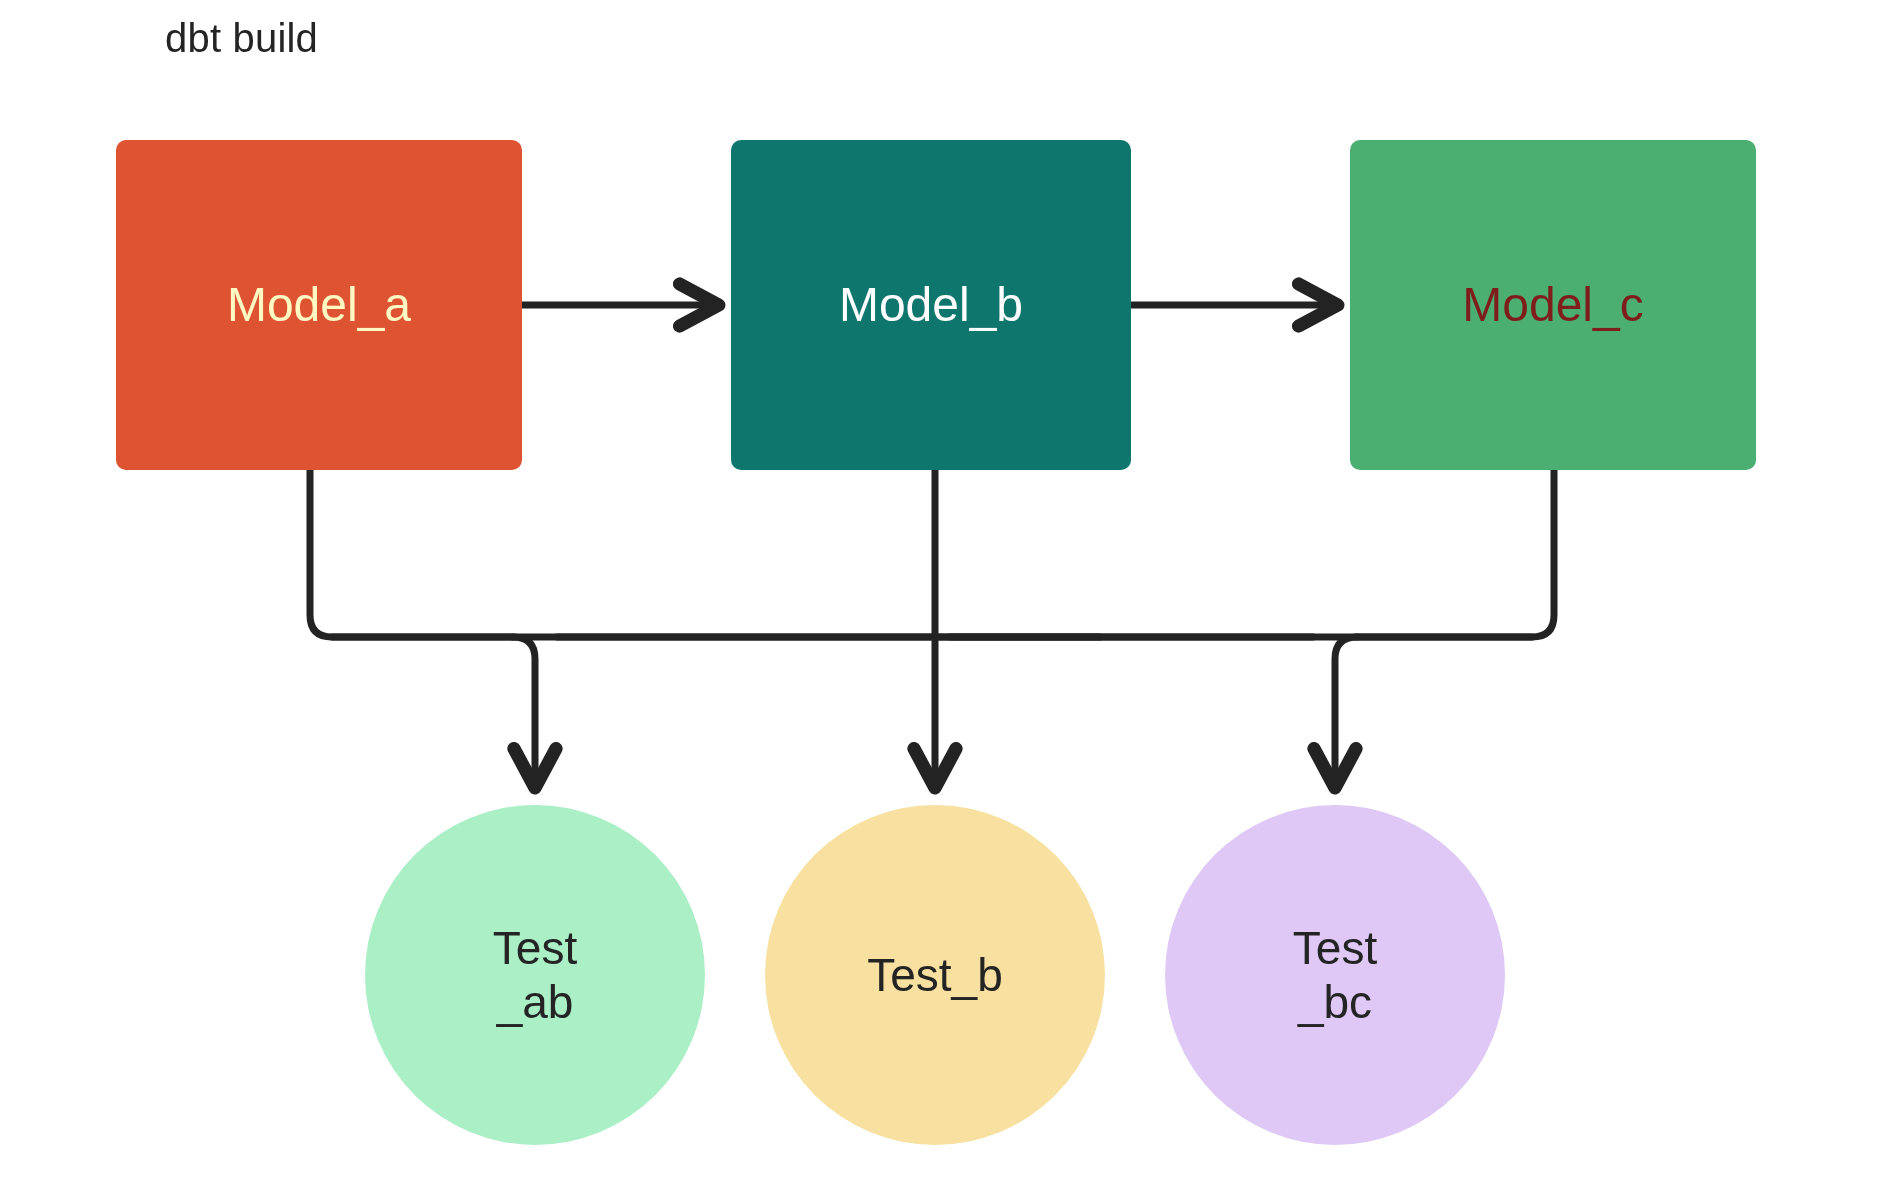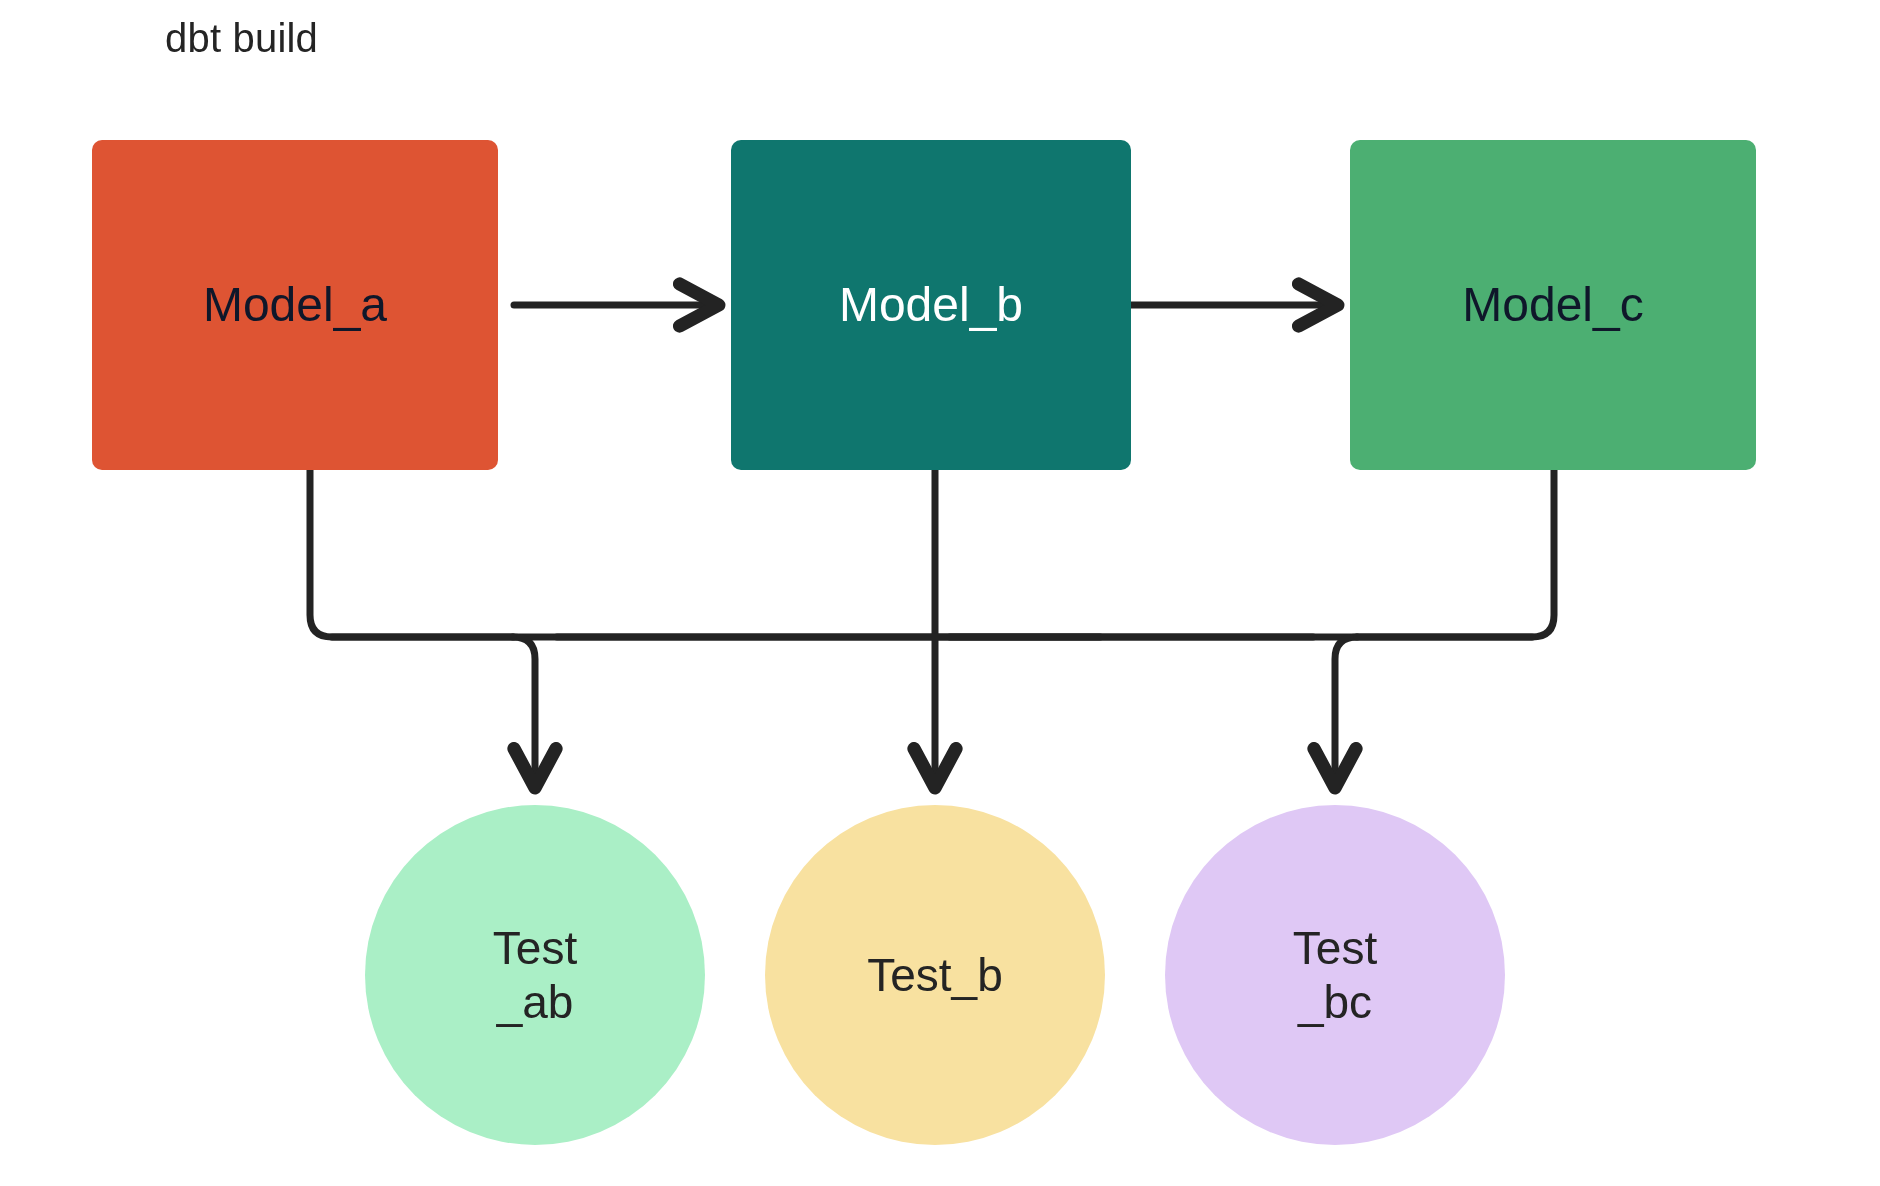--- a/index.html
+++ b/index.html
@@ -92,29 +92,29 @@
       <path d="M 513 637 Q 535 637 535 659 L 535 785" marker-end="url(#arrowhead)"></path>
 
       <path d="M 1357 637 Q 1335 637 1335 659 L 1335 785" marker-end="url(#arrowhead)"></path>
 
       <path d="M 332 637 L 513 637"></path>
       <path d="M 557 637 L 1313 637"></path>
       <path d="M 1357 637 L 1532 637"></path>
     </g>
   </svg>
 
-  <div class="model-node" id="model-a" style="left: 92px; top: 140px; width: 406px; height: 330px; background: rgb(222, 84, 51); color: #0f172a;">
+  <div class="model-node" id="model-a" style="left: 116px; top: 140px; width: 406px; height: 330px; background: rgb(222, 84, 51); color: #fef9c3;">
     <span>Model_a</span>
   </div>
 
   <div class="model-node" id="model-b" style="left: 731px; top: 140px; width: 400px; height: 330px; background: #0f766e; color: rgb(255, 255, 255);">
     <span>Model_b</span>
   </div>
 
-  <div class="model-node" id="model-c" style="left: 1350px; top: 140px; width: 406px; height: 330px; background: rgb(76, 175, 114); color: #0f172a;">
+  <div class="model-node" id="model-c" style="left: 1350px; top: 140px; width: 406px; height: 330px; background: rgb(76, 175, 114); color: #7f1d1d;">
     <span>Model_c</span>
   </div>
 
   <div class="test-node" id="test-ab" style="left: 365px; top: 805px; width: 340px; height: 340px; background: rgb(170, 239, 198); color: rgb(36, 36, 36);">
     <span>Test
 _ab</span>
   </div>
 
   <div class="test-node" id="test-b" style="left: 765px; top: 805px; width: 340px; height: 340px; background: rgb(248, 225, 160); color: rgb(36, 36, 36);">
     <span>Test_b</span>

